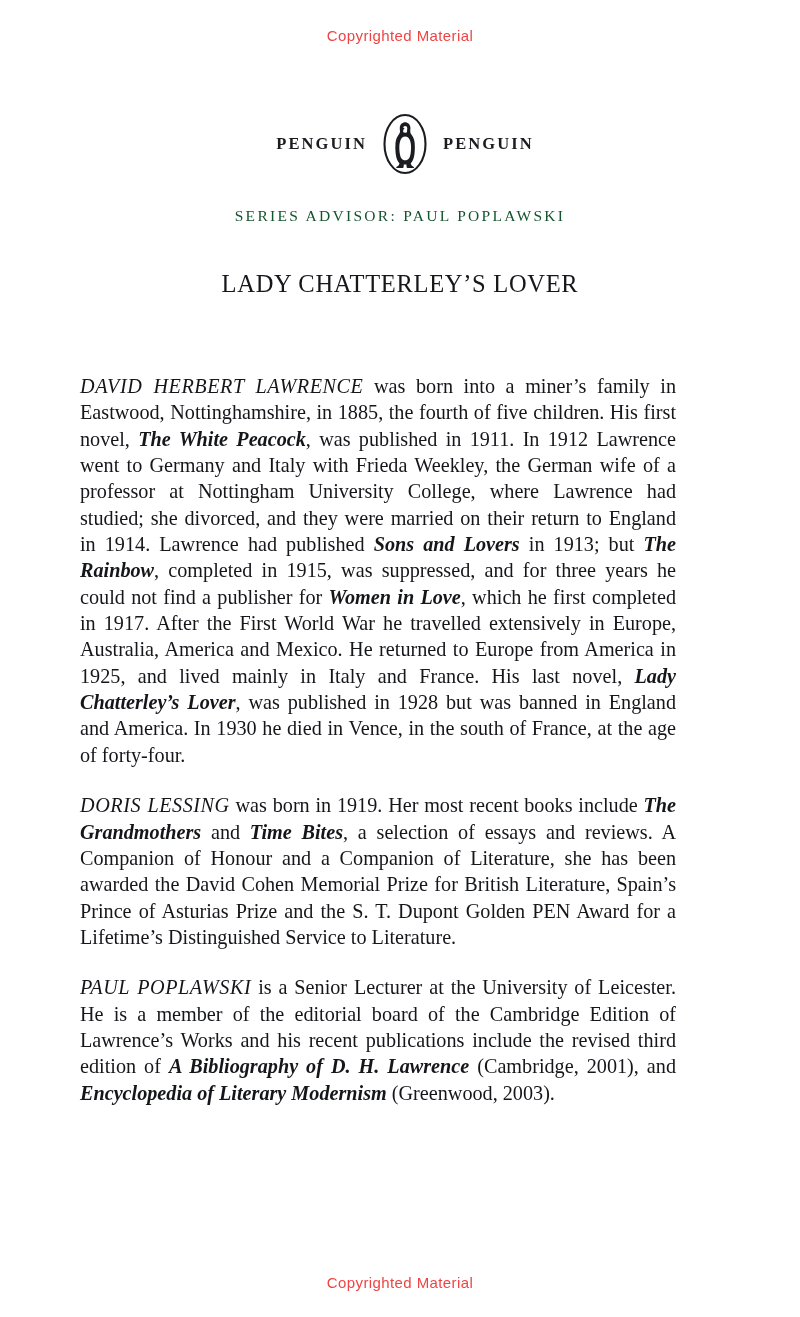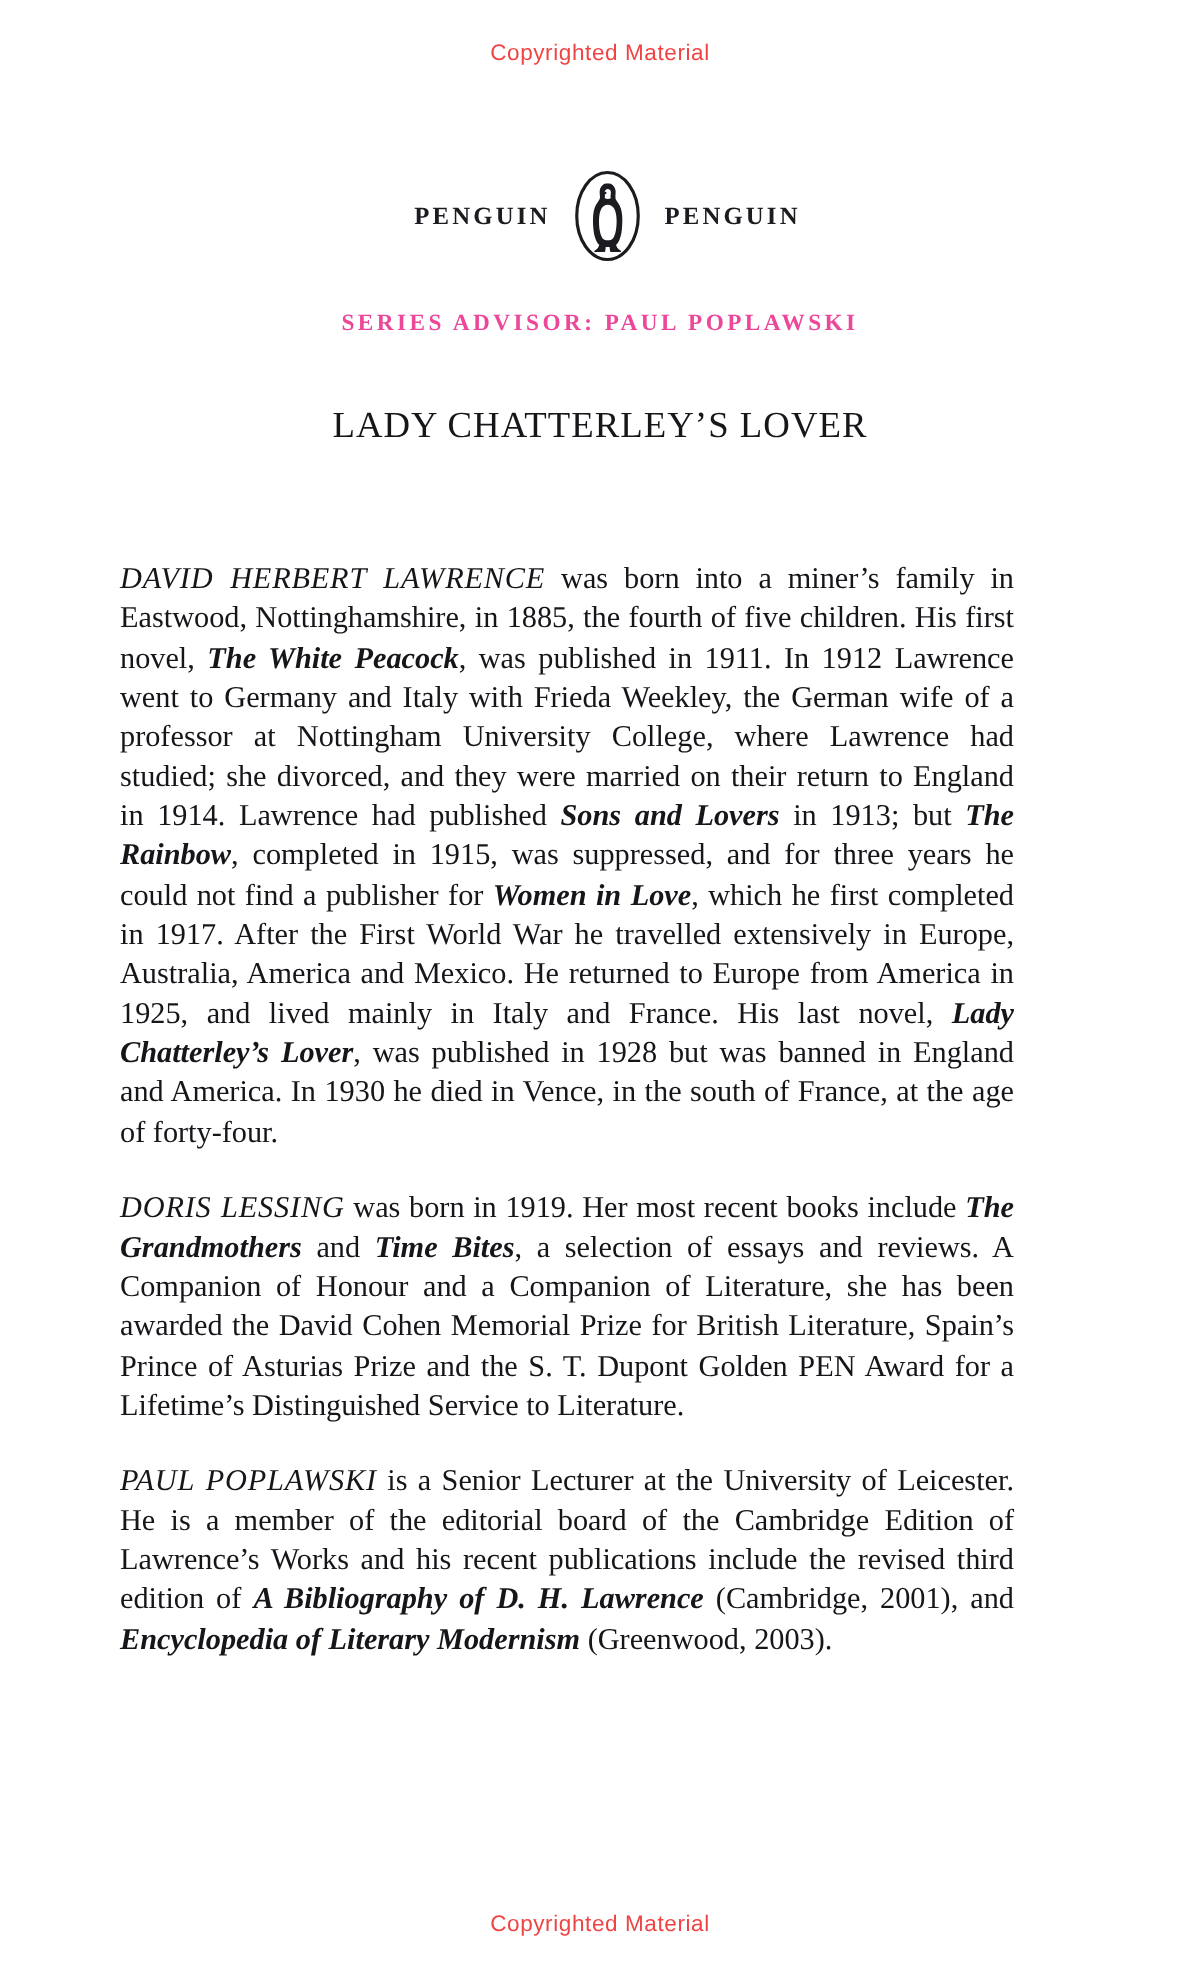--- a/index.html
+++ b/index.html
@@ -65,23 +65,23 @@
   }
 
   
   .series-advisor {
     position: absolute;
     top: 207px;
     left: 0;
     right: 0;
     text-align: center;
     font-size: 15.5px;
-    font-weight: 700;
+    font-weight: 400;
     letter-spacing: 2.3px;
-    color: #ec4899;
+    color: #14532d;
   }
 
   
   .title-block {
     position: absolute;
     top: 268px;
     left: 0;
     right: 0;
     text-align: center;
     color: #16171b;

